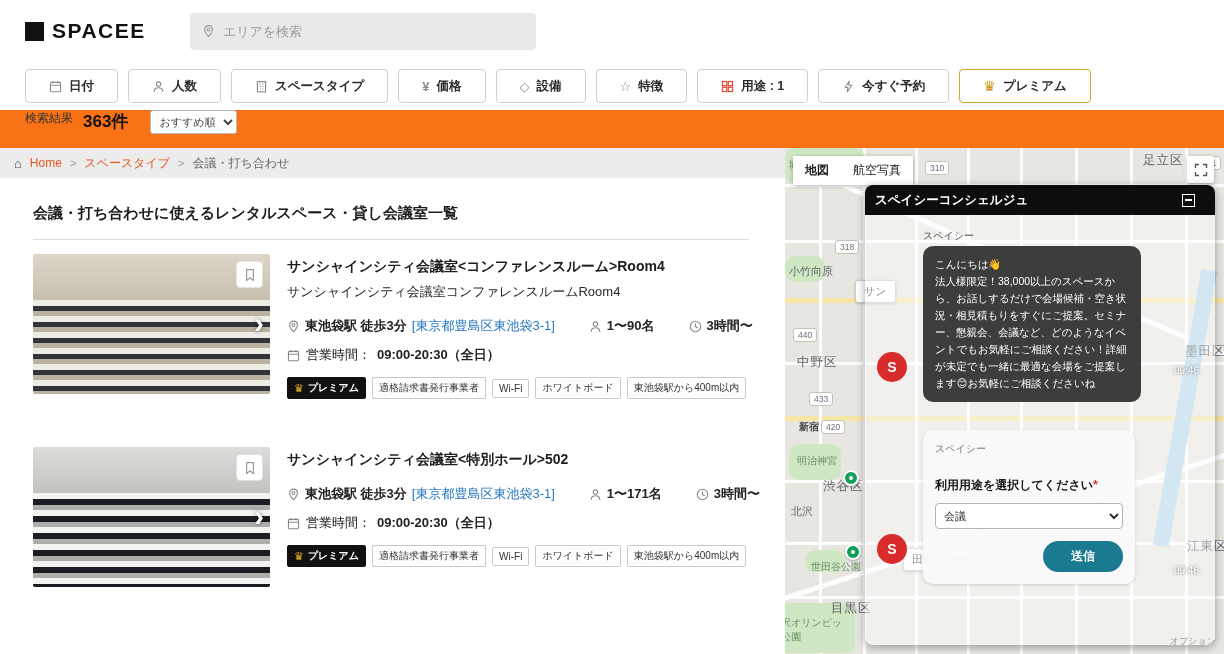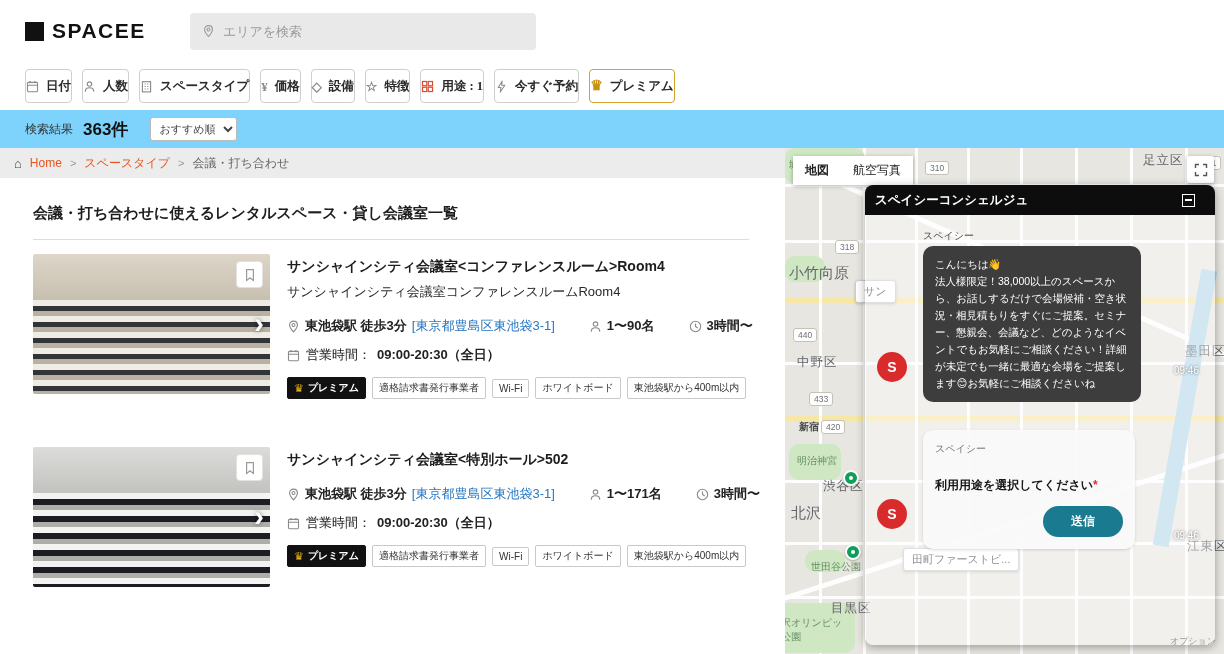--- a/index.html
+++ b/index.html
@@ -15,28 +15,28 @@
   .searchbox { display:flex; align-items:center; gap:8px; margin-left:44px; width:346px; height:37px;
                background:#e9e9e9; border-radius:4px; padding:0 12px; }
   .searchbox input { border:0; background:transparent; outline:none; font-size:13px; color:#444; width:100%; }
   .searchbox input::placeholder { color:#9a9a9a; }
   .topnav { margin-left:auto; display:flex; align-items:center; gap:36px; }
   .topnav .nav-item { font-size:13px; font-weight:700; color:#1e1e1e; cursor:pointer; white-space:nowrap; }
   .caret { font-size:10px; color:#1e1e1e; margin-left:3px; }
 
   
   .filterbar { display:flex; align-items:center; gap:10px; height:48px; padding:0 25px; background:#fff; }
-  .fbtn { display:flex; align-items:center; gap:7px; height:34px; padding:0 0; background:#fff;
-          border:1px solid #cfcfcf; border-radius:4px; font-size:12.5px; font-weight:700; color:#2b2b2b; cursor:pointer;font-family:Liberation Serif, serif; }
+  .fbtn { display:flex; align-items:center; gap:7px; height:34px; padding:0 23px; background:#fff;
+          border:1px solid #cfcfcf; border-radius:4px; font-size:12.5px; font-weight:700; color:#2b2b2b; cursor:pointer; }
   .fbtn .uic { font-size:13px; color:#8a8a8a; line-height:1; }
   .fbtn.premium { border:1.5px solid #d4a42c; }
   .fbtn.premium .uic { color:#c9920e; font-size:14px; }
 
   
-  .resultsbar { display:flex; align-items:center; height:38px; padding:0 25px; background:#7dd3fc; }
+  .resultsbar { display:flex; align-items:flex-start; height:38px; padding:0 25px; background:#f97316; }
   .res-label { font-size:12px; color:#333; }
   .res-count { font-size:17px; font-weight:800; color:#111; margin-left:10px; }
   .sort-select { margin-left:22px; font-size:11px; color:#444; height:24px; border:1px solid #bbb; border-radius:3px; background:#fff; padding:0 4px; }
 
   
   .content { display:flex; height:506px; }
   .left { flex:0 0 785px; background:#fff; overflow:hidden; }
   .breadcrumbbar { display:flex; align-items:center; gap:8px; height:30px; background:#ececec; padding:0 14px; font-size:12px; }
   .crumb-home-icon { color:#444; font-size:13px; }
   .crumb-link { color:#e8541e; cursor:pointer; }
@@ -77,21 +77,21 @@
 
   
   .map { position:relative; flex:1; background:#e8e6e0; overflow:hidden; }
   .road { position:absolute; background:rgba(255,255,255,.92); }
   .road.h { height:3px; left:0; right:0; }
   .road.v { width:3px; top:0; bottom:0; }
   .road.major { background:#f6e7a6; height:5px; }
   .road.diag { height:5px; width:620px; }
   .park { position:absolute; background:#cfe7c3; border-radius:10px; }
   .water { position:absolute; background:#b5d7e8; }
-  .mlabel { position:absolute; color:#63666b; font-size:15px; white-space:nowrap; }
+  .mlabel { position:absolute; color:#63666b; font-size:11px; white-space:nowrap; }
   .mlabel.ward { font-size:12.5px; color:#5f6368; letter-spacing:1px; }
   .mlabel.park-l { color:#659064; font-size:10px; }
   .mlabel.place { color:#444; font-size:10px; font-weight:700; }
   .shield { position:absolute; background:#fff; border:1px solid #c6c1b8; border-radius:3px; font-size:8.5px;
             color:#6b6f74; padding:1px 4px; line-height:1.2; }
   .pin { position:absolute; width:16px; height:16px; border-radius:50%; background:#0e9f5a; border:2px solid #fff;
          box-shadow:0 1px 2px rgba(0,0,0,.3); cursor:pointer; }
   .pin::after { content:""; position:absolute; left:4px; top:4px; width:4px; height:4px; border-radius:50%; background:#fff; }
   .mtip { position:absolute; background:#fff; border:1px solid #ccc; border-radius:3px; font-size:11px; color:#444;
           padding:3px 8px; white-space:nowrap; box-shadow:0 1px 3px rgba(0,0,0,.2); }
@@ -436,20 +436,23 @@
               <div>こんにちは👋</div>
               <div>法人様限定！38,000以上のスペースから、お話しするだけで会場候補・空き状況・相見積もりをすぐにご提案。セミナー、懇親会、会議など、どのようなイベントでもお気軽にご相談ください！詳細が未定でも一緒に最適な会場をご提案します😊お気軽にご相談くださいね</div>
             </div>
             <span class="avatar">S</span>
             <span class="msg-time">09:46</span>
           </div>
           <div class="msg-group">
             <div class="form-card">
               <div class="form-sender">スペイシー</div>
               <div class="form-title"><span>利用用途を選択してください</span><span class="req">*</span></div>
+              <select class="form-select">
+                <option>会議</option>
+              </select>
               <div class="form-actions">
                 <button class="send-btn">送信</button>
               </div>
             </div>
             <span class="avatar">S</span>
             <span class="msg-time" style="bottom:8px">09:46</span>
           </div>
         </div>
       </div>
     </div>

